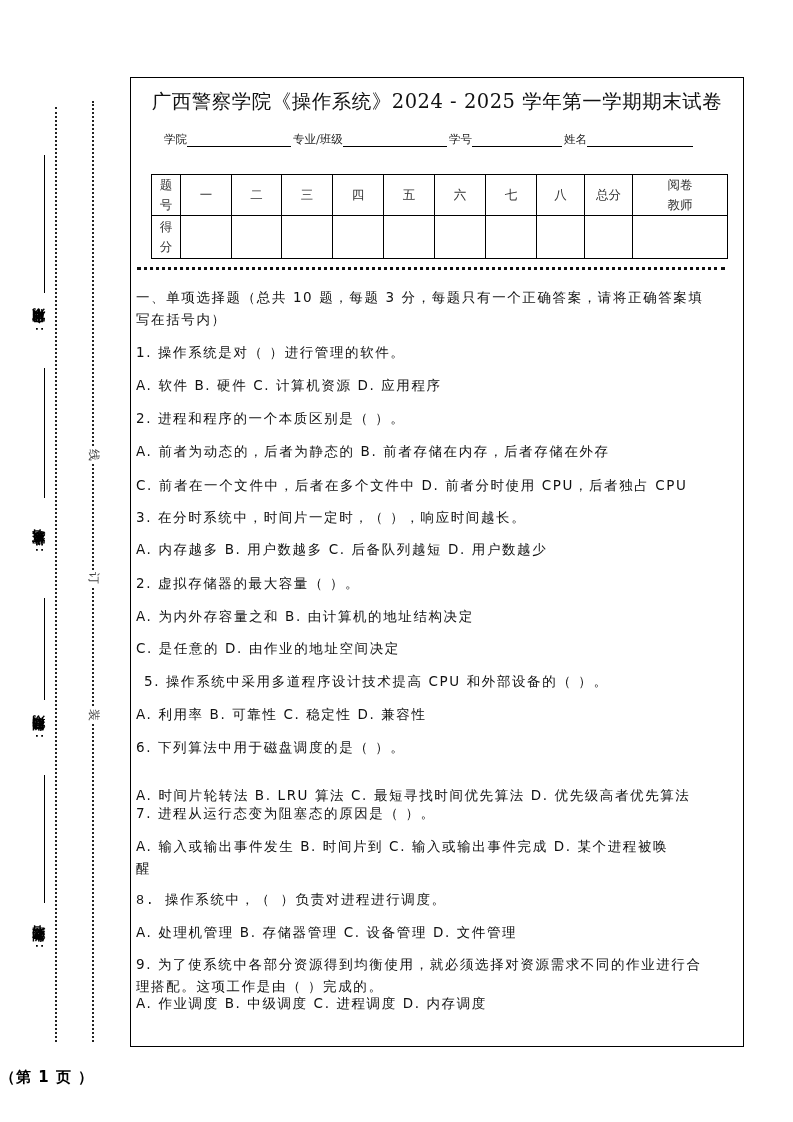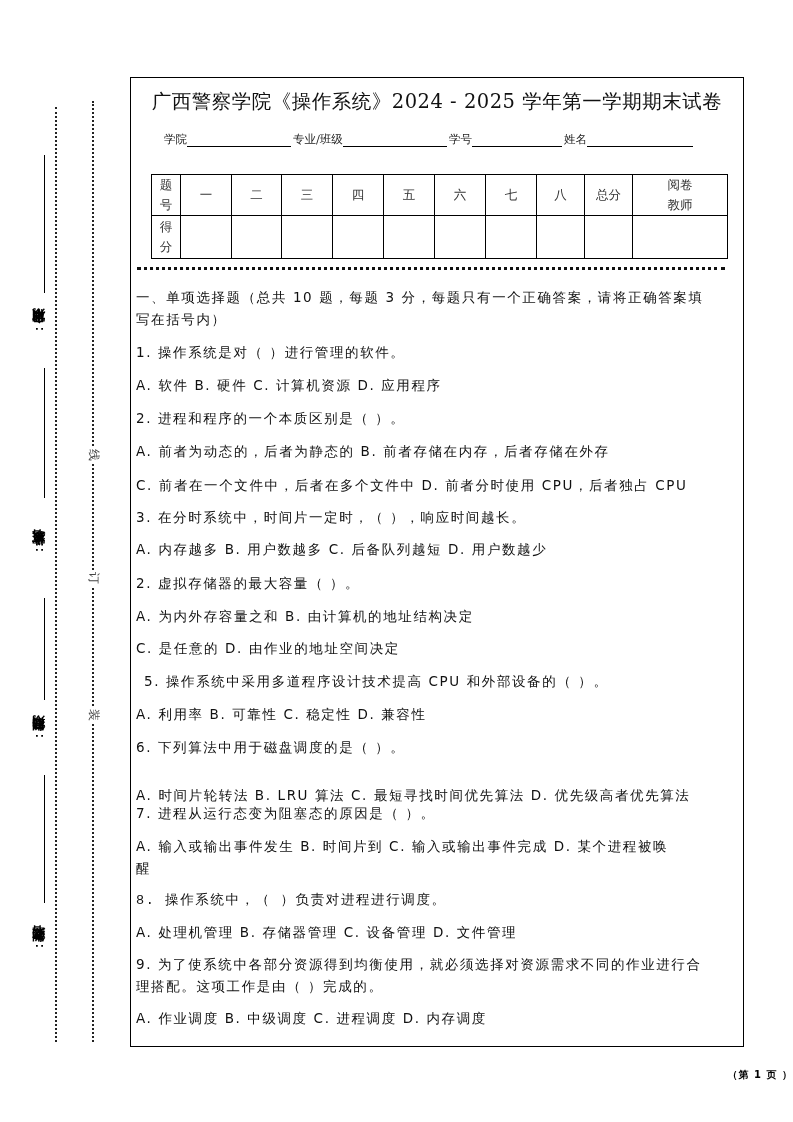--- a/index.html
+++ b/index.html
@@ -59,22 +59,22 @@
     position: absolute; left: 6px; top: 189px; width: 588px; height: 0;
     border-top: 3px dotted #111;
   }
   .body-text {
     position: absolute; left: 5px; top: 211px; width: 605px;
     font-size: 13.5px; color: #111;
     font-family: "DejaVu Sans", sans-serif;
   }
   .line { position: absolute; left: 0; white-space: nowrap; letter-spacing: 1.6px; }
   .footer {
-    position: absolute; left: 0; top: 1068px; width: 100%; text-align: right;
-    font-size: 10px; font-weight: bold; color: #000;
+    position: absolute; left: 0; top: 1068px; width: 100%; text-align: left;
+    font-size: 15px; font-weight: bold; color: #000;
     font-family: "DejaVu Sans", sans-serif; letter-spacing: 1px;
   }
 </style>
 </head>
 <body>
 
 <div>
   <div class="vline-dots" style="left:55px; top:107px; height:935px;"></div>
   <div class="vline-dots" style="left:92px; top:101px; height:941px;"></div>
 
@@ -168,17 +168,17 @@
 
     <div class="line" style="top:516px;">7. 进程从运行态变为阻塞态的原因是（  ）。</div>
     <div class="line" style="top:549px;">A. 输入或输出事件发生  B. 时间片到  C. 输入或输出事件完成  D. 某个进程被唤</div>
     <div class="line" style="top:571px;">醒</div>
 
     <div class="line" style="top:602px;font-family:Liberation Mono, monospace;">8. 操作系统中，（  ）负责对进程进行调度。</div>
     <div class="line" style="top:635px;text-align:right;">A. 处理机管理  B. 存储器管理  C. 设备管理  D. 文件管理</div>
 
     <div class="line" style="top:667px;">9.  为了使系统中各部分资源得到均衡使用，就必须选择对资源需求不同的作业进行合</div>
     <div class="line" style="top:689px;">理搭配。这项工作是由（  ）完成的。</div>
-    <div class="line" style="top:721px;text-align:center;">A. 作业调度  B. 中级调度  C. 进程调度  D. 内存调度</div>
+    <div class="line" style="top:706px;text-align:center;">A. 作业调度  B. 中级调度  C. 进程调度  D. 内存调度</div>
   </div>
 </div>
 
 <div class="footer">（第 1 页 ）</div>
 
 </body></html>

